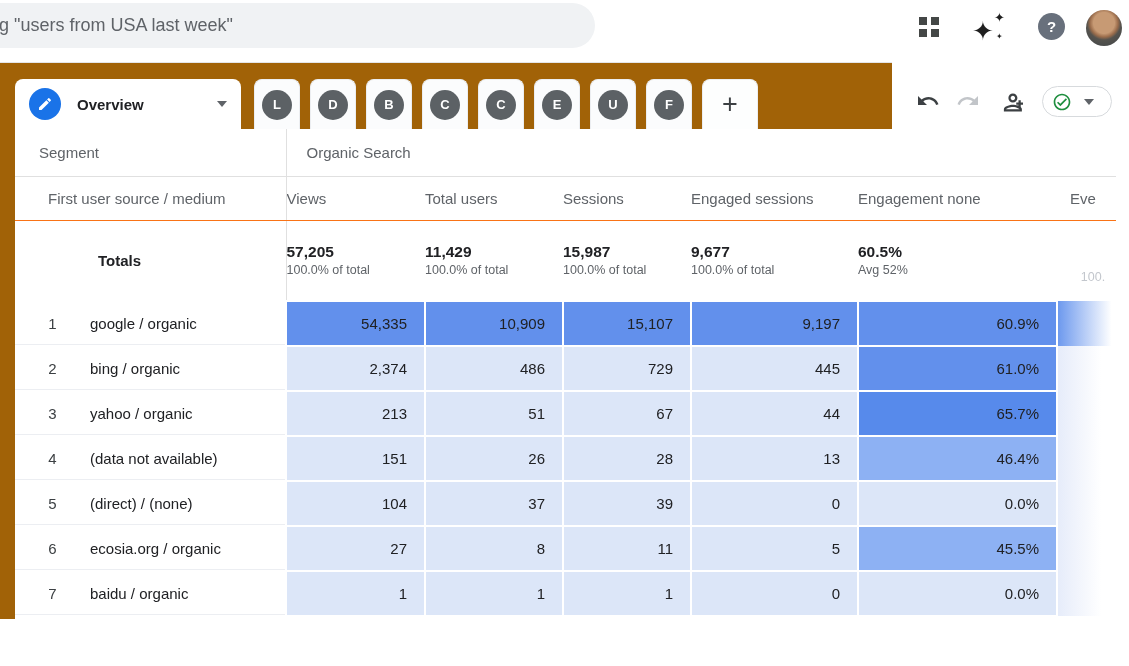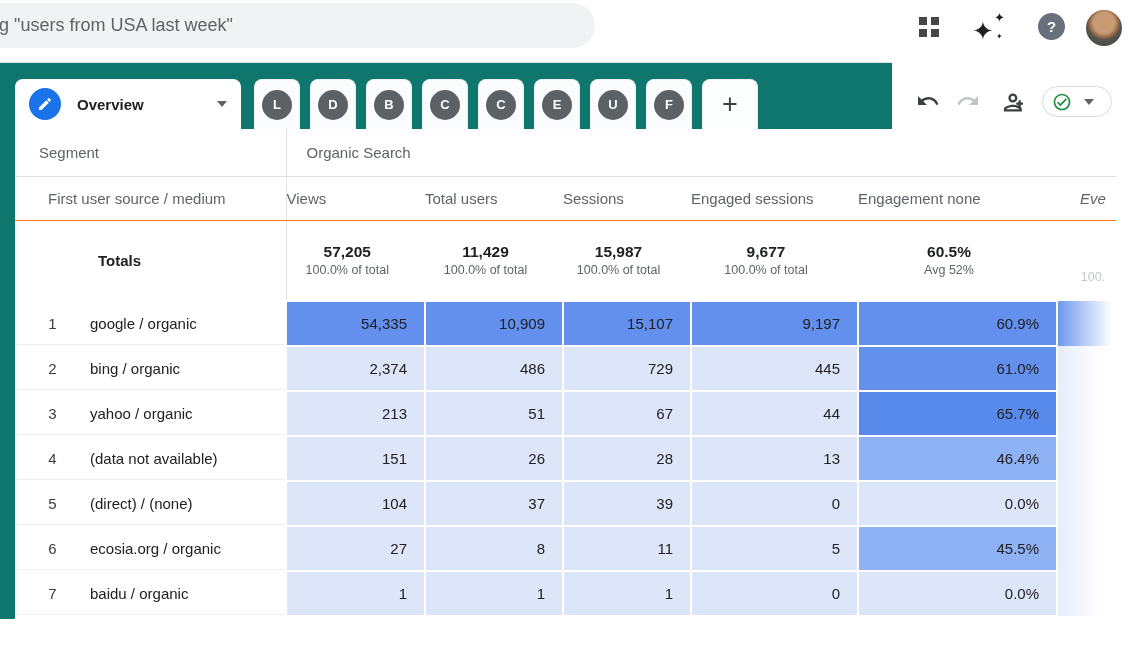--- a/index.html
+++ b/index.html
@@ -20,21 +20,21 @@
   .sparkle .s2 { position:absolute; left:22px; top:0px; font-size:13px; font-style:normal; }
   .sparkle .s3 { position:absolute; left:24px; top:22px; font-size:8px; font-style:normal; }
   .help-icon { position:absolute; left:1038px; top:13px; width:27px; height:27px; border-radius:50%;
     background:#68707c; color:#fff; font-size:15px; font-weight:bold; display:flex;
     align-items:center; justify-content:center; cursor:pointer; }
   .avatar { position:absolute; left:1086px; top:10px; width:36px; height:36px; border-radius:50%;
     cursor:pointer; background:
       radial-gradient(circle at 50% 36%, #c79a74 0 36%, #9a6c4b 48%, #55534e 58%, #3e4347 100%); }
 
   
-  .content { position:absolute; left:0; top:62px; width:892px; height:604px; background:#0f766e;
+  .content { position:absolute; left:0; top:62px; width:892px; height:604px; background:#a16207;
     border-top:1px solid #e3e5e8; }
 
   
   .tab-active { position:absolute; left:15px; top:16px; width:226px; height:50px; background:#fff;
     border-radius:8px 8px 0 0; display:flex; align-items:center; cursor:pointer; }
   .pencil-circle { width:32px; height:32px; border-radius:50%; background:#1a73e8; margin-left:14px;
     display:flex; align-items:center; justify-content:center; }
   .tab-active .lbl { margin-left:16px; font-size:15px; font-weight:bold; color:#202124; }
   .caret { width:0; height:0; border-left:5px solid transparent; border-right:5px solid transparent;
     border-top:6px solid #5f6368; }
@@ -59,24 +59,24 @@
   
   .sheet { position:absolute; left:15px; top:66px; width:1101px; height:490px; background:#fff; overflow:hidden; }
   table { border-collapse:collapse; table-layout:fixed; width:1101px; }
   td { overflow:hidden; white-space:nowrap; font-size:15px; }
   tr.seg td { height:47px; border-bottom:1px solid #e0e0e0; color:#5f6368; }
   td.segL { padding-left:24px; border-right:1px solid #e0e0e0; }
   td.segR { padding-left:20px; }
   tr.hdr td { height:44px; border-bottom:1px solid #f97316; color:#5f6368; }
   tr.hdr td.dimh { padding-left:33px; border-right:1px solid #e0e0e0; }
   td.mh { text-align:left; padding-right:17px; }
-  td.evh { text-align:center; padding-left:13px; color:#c3c7cd;font-style:italic; }
+  td.evh { text-align:left; padding-left:13px; color:#c3c7cd; }
   tr.tot td { height:81px; vertical-align:middle; }
   td.totlbl { padding-left:83px; font-weight:bold; color:#202124; border-right:1px solid #e0e0e0; }
-  tr.tot td.mt { text-align:center; padding-right:17px; }
+  tr.tot td.mt { text-align:left; padding-right:17px; }
   .tval { font-weight:bold; color:#202124; font-size:15.5px; }
   .tsub { color:#5f6368; font-size:12.5px; margin-top:2px; }
   td.evt { text-align:center; padding-left:13px; }
   td.evt .tsub { color:#c3c7cd; margin-top:33px; }
 
   tr.data td { height:45px; }
   td.dim { border-right:2px solid #fff; border-bottom:2px solid #fff; color:#202124;
     box-shadow: inset 0 -1px 0 #eceef2; }
   td.dim .rk { display:inline-block; width:75px; text-align:center; color:#3c4043; }
   td.m { text-align:right; padding-right:17px; color:#202124;

